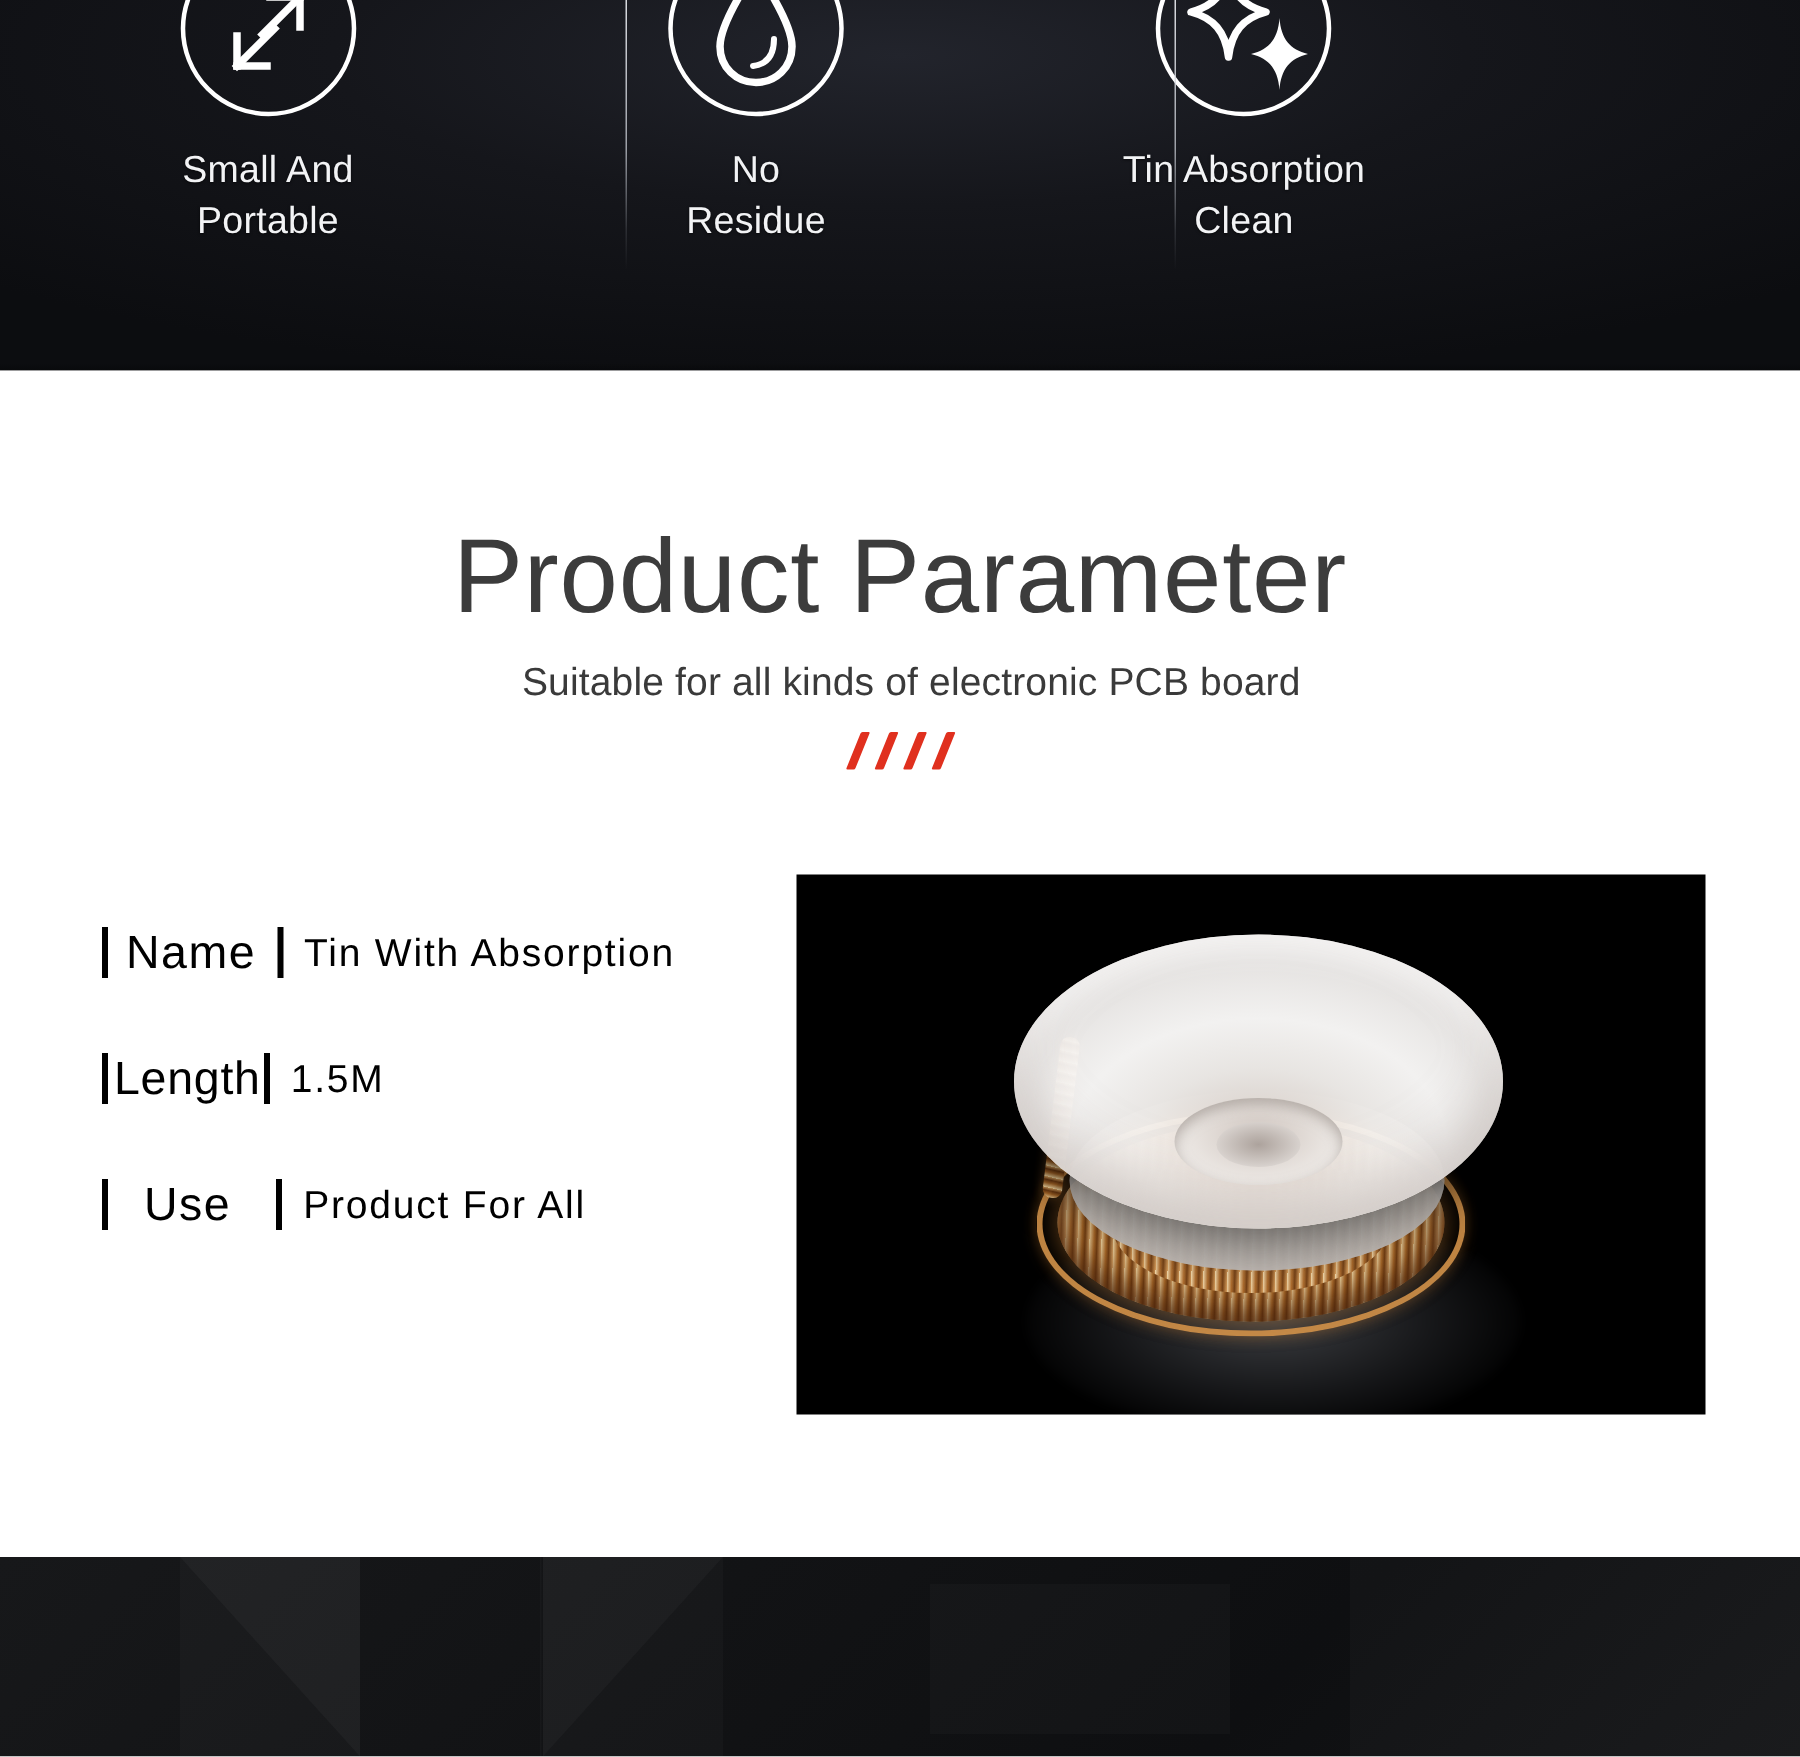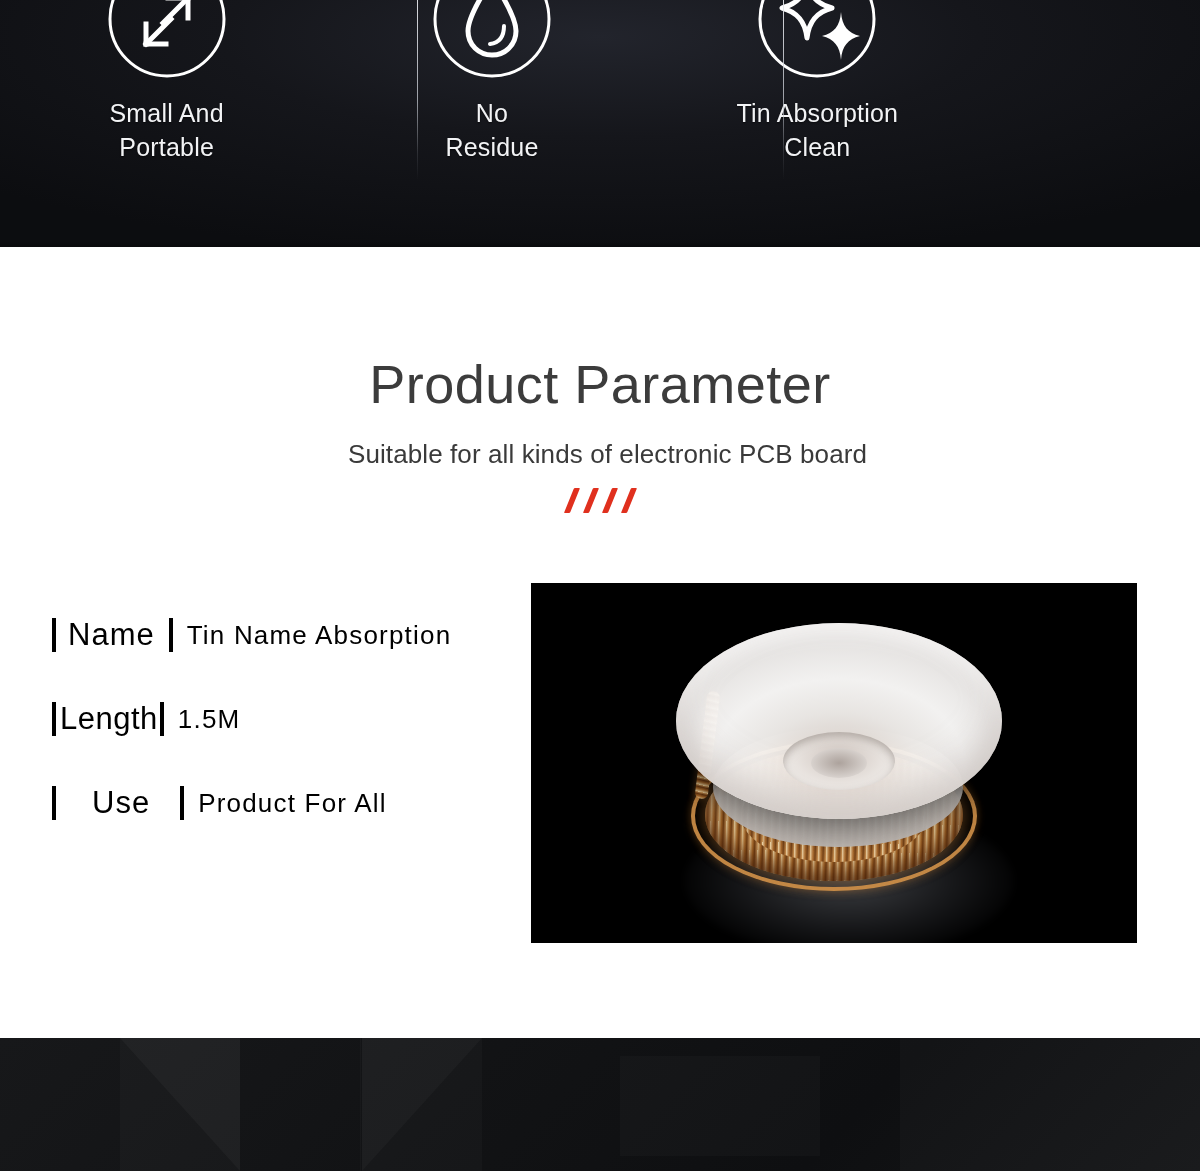--- a/index.html
+++ b/index.html
@@ -18,21 +18,21 @@
     background:
       radial-gradient(ellipse 70% 90% at 50% 15%, #22242c 0%, #15161b 45%, #0c0d10 100%),
       linear-gradient(180deg,#15161c 0%, #111216 60%, #0b0c0f 100%);
     overflow:hidden;
   }
   .feature-bar::after{
     content:""; position:absolute; left:0; right:0; bottom:0; height:5px;
     background:linear-gradient(180deg, rgba(0,0,0,0) 0%, #090a0c 100%);
   }
   .features {
-    position:absolute; left:4px; top:0; width:976px; height:200px;
+    position:absolute; left:16px; top:0; width:976px; height:200px;
     display:flex; align-items:flex-start;justify-content:space-between;
   }
   .feature { position:relative; flex:1 1 0; text-align:center; padding-top:0; }
   .feature .icon-wrap {
     width:134px; height:134px; margin:-48px auto 0 auto; position:relative;
   }
   .feature .icon-wrap svg { display:block; width:134px; height:134px; }
   .feature-label {
     margin-top:10px;
     color:#f2f3f5;
@@ -51,21 +51,21 @@
   .divider.d2 { left:783px; }
 
   
   .main {
     position:absolute; left:0; top:247px; width:1200px; height:791px;
     background:#ffffff;
   }
 
   .title-block { position:absolute; left:0; top:95px; width:1200px; text-align:center; }
   .main-title {
-    font-size:54px; line-height:84px;
+    font-size:70px; line-height:84px;
     font-weight:400;
     color:#3c3c3c;
     letter-spacing:0.5px;
     font-family:"Liberation Sans", sans-serif;
   }
   .subtitle {
     margin-top:12px;
     font-size:26px; line-height:32px;
     color:#3a3a3a; font-weight:400;
     letter-spacing:0.1px;
@@ -76,41 +76,41 @@
   }
   .slash {
     width:6px; height:25px;
     background:#e0301e;
     transform:skewX(-22deg);
     border-radius:1px;
   }
 
   
   .specs {
-    position:absolute; left:52px; top:370px; width:480px;
+    position:absolute; left:68px; top:370px; width:480px;
   }
   .spec-row { margin-bottom:48px; }
   .spec-row:last-child { margin-bottom:0; }
   .spec-line { display:flex; align-items:center; white-space:nowrap; }
   .bar {
     display:inline-block;
     width:4px; height:34px;
     background:#000;
     flex:0 0 auto;
   }
   .spec-key {
     font-size:31px; line-height:36px;
     color:#000; font-weight:400;
     letter-spacing:1px;
     padding:0 12px;
     font-family:"Liberation Sans", sans-serif;
   }
   .spec-key.k-name  { padding:0 14px 0 12px; }
   .spec-key.k-length{ padding:0 2px 0 4px; letter-spacing:0.5px; }
-  .spec-key.k-use   { padding:0 30px 0 36px; }
+  .spec-key.k-use   { padding:0 30px 0 24px; }
   .spec-val {
     font-size:26px; line-height:34px;
     color:#000; font-weight:400;
     letter-spacing:1.2px;
     padding-left:14px;
     font-family:"Liberation Sans", sans-serif;
   }
   .spec-val2 {
     font-size:26px; line-height:34px;
     color:#000; letter-spacing:1.2px;
@@ -305,21 +305,21 @@
       </div>
     </div>
 
     <div class="specs">
 
       <div class="spec-row">
         <div class="spec-line">
           <span class="bar"></span>
           <span class="spec-key k-name">Name</span>
           <span class="bar"></span>
-          <span class="spec-val">Tin Name Absorption</span>
+          <span class="spec-val">Tin With Absorption</span>
         </div>
       </div>
 
       <div class="spec-row">
         <div class="spec-line">
           <span class="bar"></span>
           <span class="spec-key k-length">Length</span>
           <span class="bar"></span>
           <span class="spec-val">1.5M</span>
         </div>

